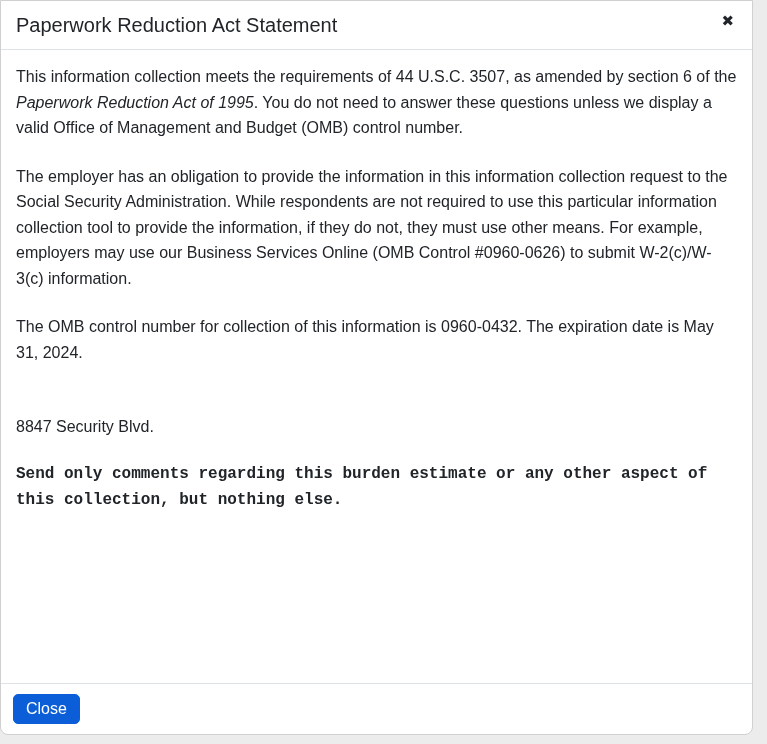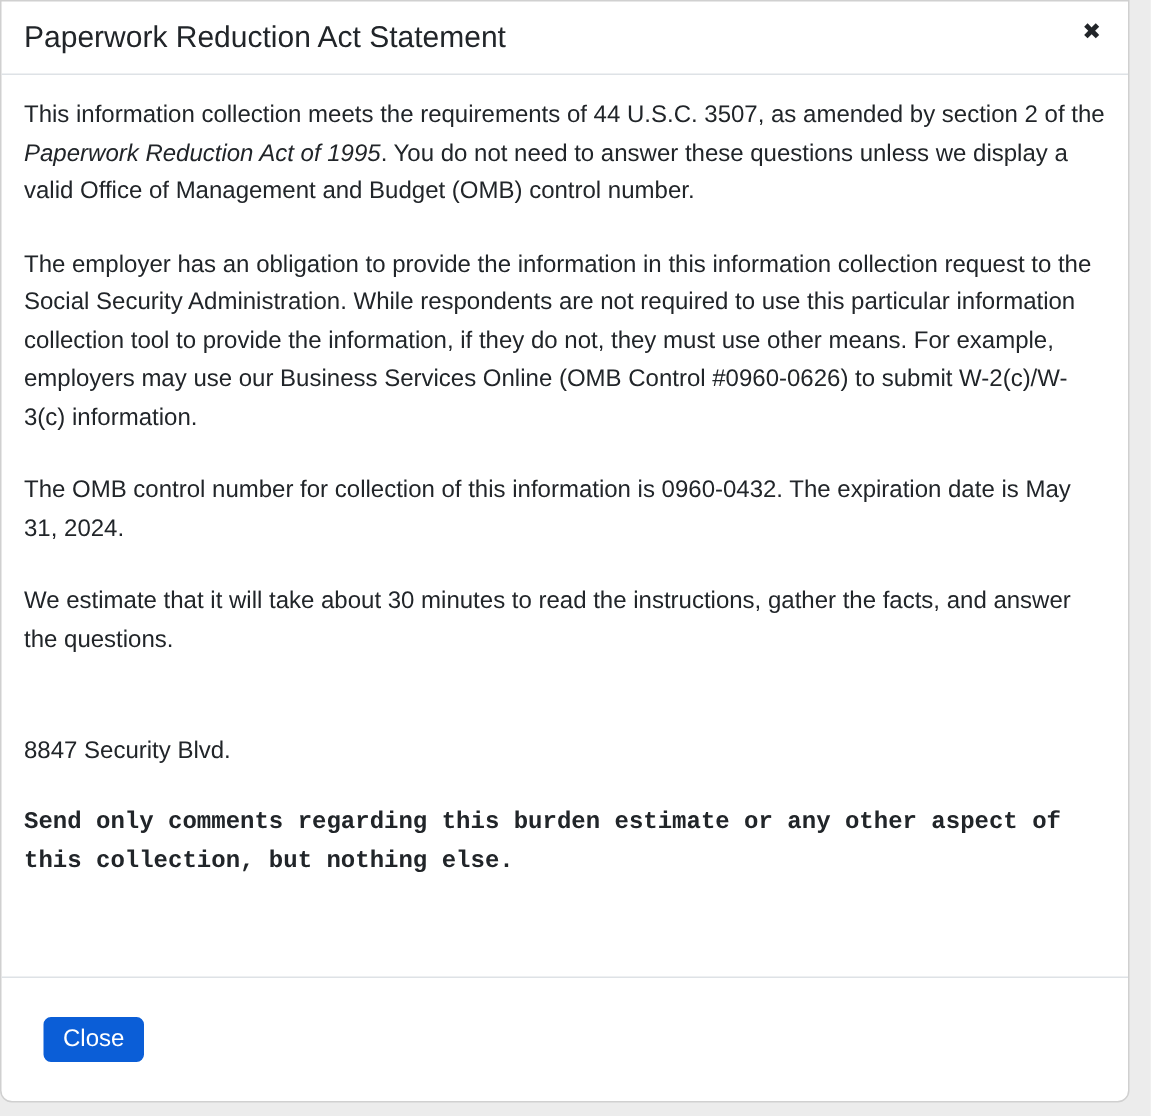--- a/index.html
+++ b/index.html
@@ -73,45 +73,44 @@
     align-items: center;
   }
   .btn-primary {
     background: var(--color-primary, #0b5ed7);
     border: 1px solid var(--color-primary, #0b5ed7);
     color: var(--color-button-text, #ffffff);
     font-family: inherit;
     font-size: 16px;
     line-height: 1.4;
     padding: 3px 12px;
-    margin: 16px;
+    margin: 0;
     border-radius: 5px;
     cursor: pointer;
   }
 </style>
 </head>
 <body>
 
 <div class="modal-box">
 
   <div class="modal-header">
     <h1 class="modal-title">Paperwork Reduction Act Statement</h1>
     <button class="close-btn" aria-label="Close dialog">
       <span class="close-glyph">✖</span>
     </button>
   </div>
 
   <div class="modal-body">
-    <p><span>This information collection meets the requirements of 44 U.S.C. 3507, as amended by section 2 of the </span><em class="italic">Paperwork Reduction Act of 1995</em><span>. You do not need to answer these questions unless we display a valid Office of Management and Budget (OMB) control number.</span></p>
+    <p><span>This information collection meets the requirements of 44 U.S.C. 3507, as amended by section 6 of the </span><em class="italic">Paperwork Reduction Act of 1995</em><span>. You do not need to answer these questions unless we display a valid Office of Management and Budget (OMB) control number.</span></p>
 
     <p>The employer has an obligation to provide the information in this information collection request to the Social Security Administration. While respondents are not required to use this particular information collection tool to provide the information, if they do not, they must use other means. For example, employers may use our Business Services Online (OMB Control #0960-0626) to submit W-2(c)/W-3(c) information.</p>
 
     <p>The OMB control number for collection of this information is 0960-0432. The expiration date is May 31, 2024.</p>
 
-    <p>We estimate that it will take about 30 minutes to read the instructions, gather the facts, and answer the questions.</p>
 
 
     <p><br><span>8847 Security Blvd.</span><br></p>
 
     <p class="bold last">Send only comments regarding this burden estimate or any other aspect of this collection, but nothing else.</p>
   </div>
 
   <div class="modal-footer">
     <button class="btn-primary">Close</button>
   </div>

